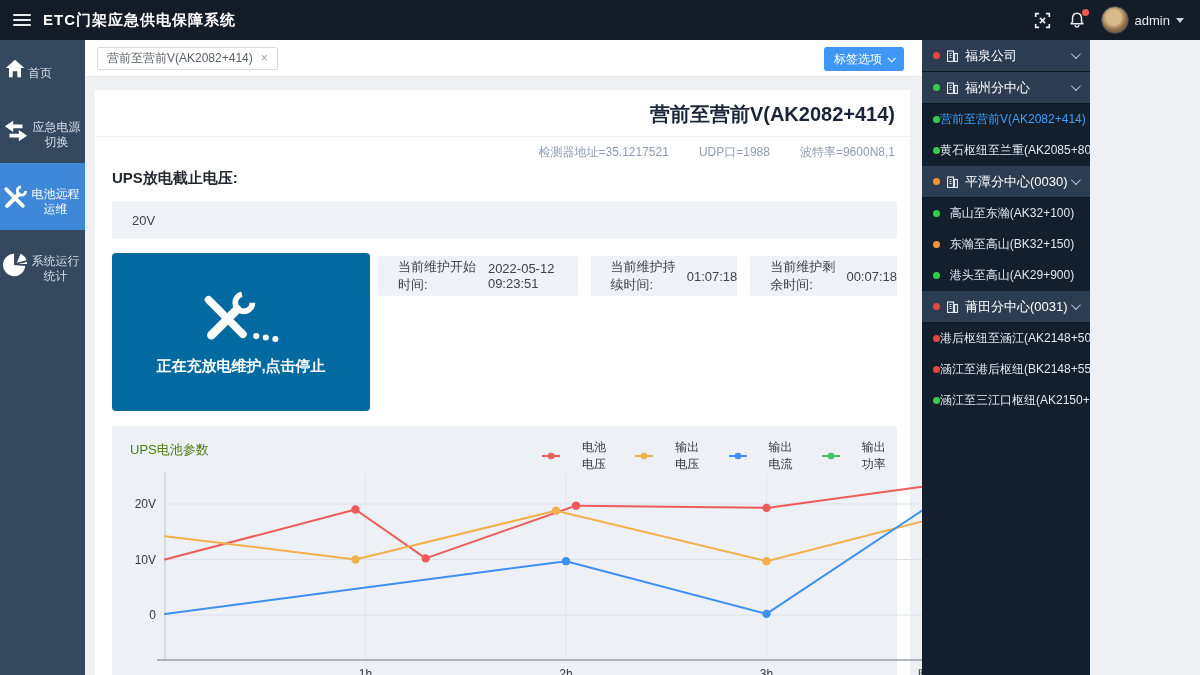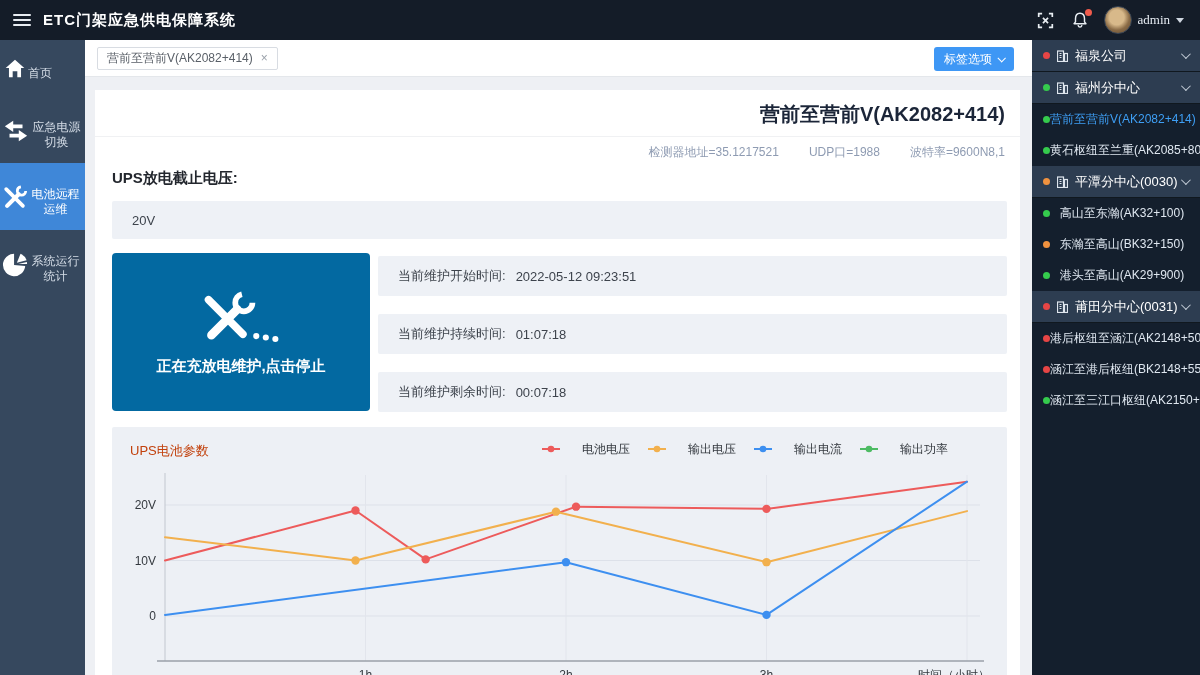--- a/index.html
+++ b/index.html
@@ -1,26 +1,26 @@
 <!DOCTYPE html>
 <html><head>
 <meta charset="utf-8">
 <style>
   * { margin:0; padding:0; box-sizing:border-box; }
   html,body { width:1200px; height:675px; overflow:hidden; }
   body { font-family:"Liberation Sans","DejaVu Sans",sans-serif; background:#eef0f4; }
-  #app { position:relative; width:1200px; height:675px;border-radius:13px; }
+  #app { position:relative; width:1090px; height:675px;border-radius:13px; }
 
   
   .navbar { position:absolute; top:0; left:0; width:1200px; height:40px; background:#141c28;
             display:flex; align-items:center; z-index:10; }
   .hamburger { width:18px; margin-left:13px; cursor:pointer; }
   .hamburger span { display:block; height:2px; background:#e8edf2; margin:3px 0; border-radius:1px; }
   .nav-title { color:#ffffff; font-size:15px; font-weight:bold; margin-left:12px; letter-spacing:1px; }
-  .nav-right { margin-left:auto; display:flex; align-items:center; gap:14px; padding-right:16px;font-family:Liberation Serif, serif; }
+  .nav-right { margin-left:auto; display:flex; align-items:center; gap:14px; padding-right:16px; }
   .nav-icon { position:relative; width:20px; height:20px; display:flex; align-items:center; justify-content:center; cursor:pointer; }
   .badge-dot { position:absolute; top:-1px; right:-2px; width:7px; height:7px; border-radius:50%; background:#f05b4c; }
   .avatar { width:28px; height:28px; border-radius:50%; cursor:pointer;
             background:radial-gradient(circle at 45% 40%, #d8b98a 0 35%, #8a6b46 60%, #5d4630 100%); border:1px solid #3a4656; }
   .admin-wrap { display:flex; align-items:center; gap:6px; cursor:pointer; }
   .admin-name { color:#e6ebf2; font-size:13px; }
   .caret { width:0; height:0; border-left:4px solid transparent; border-right:4px solid transparent; border-top:5px solid #cfd6e0; }
 
   
   .left-sidebar { position:absolute; top:40px; left:0; bottom:0; width:85px; background:#36485e; }
@@ -62,27 +62,27 @@
   .meta-row { text-align:right; padding:7px 15px 3px; font-size:12px; color:#8e9bb2; }
   .meta-row span { margin-left:30px; }
   .cutoff-label { margin:5px 17px 0; font-size:15px; font-weight:bold; color:#23272e; }
   .value-row { margin:13px 13px 0 17px; height:38px; background:#eef1f6; border-radius:2px;
                display:flex; align-items:center; padding-left:20px; font-size:13px; color:#3d434c; }
 
   .maint-section { display:flex; margin:14px 13px 0 17px; }
   .maint-button { width:258px; height:158px; background:#0369a1; border-radius:4px; cursor:pointer;
                   display:flex; flex-direction:column; align-items:center; justify-content:center; }
   .maint-label { color:#ffffff; font-size:15px; font-weight:bold; margin-top:12px; }
-  .info-col { flex:1; margin-left:8px; display:flex; flex-direction:column; gap:18px; padding-top:3px; }
+  .info-col { flex:1; margin-left:8px; display:flex; flex-direction:row; gap:13px; padding-top:3px; }
   .info-row { height:40px; background:#eef1f6; border-radius:2px; display:flex; align-items:center;
               padding-left:20px; font-size:13px; color:#3d434c; }
   .info-row .v { margin-left:10px; }
 
   .chart-card { margin:15px 13px 0 17px; height:262px; background:#edf0f5; border-radius:2px; position:relative; }
-  .chart-title { position:absolute; left:18px; top:15px; font-size:13px; color:#c2410c; }
+  .chart-title { position:absolute; left:18px; top:15px; font-size:13px; color:#4d7c0f; }
   .legend { position:absolute; left:430px; top:13px; display:flex; align-items:center; gap:18px; }
   .legend-item { display:flex; align-items:center; gap:6px; cursor:pointer; }
   .legend-item .l-text { font-size:12px; color:#34393f;margin-left:16px; }
   #chart-svg { position:absolute; left:0; top:36px; }
 </style>
 </head>
 <body>
 
 <div id="app">
 

